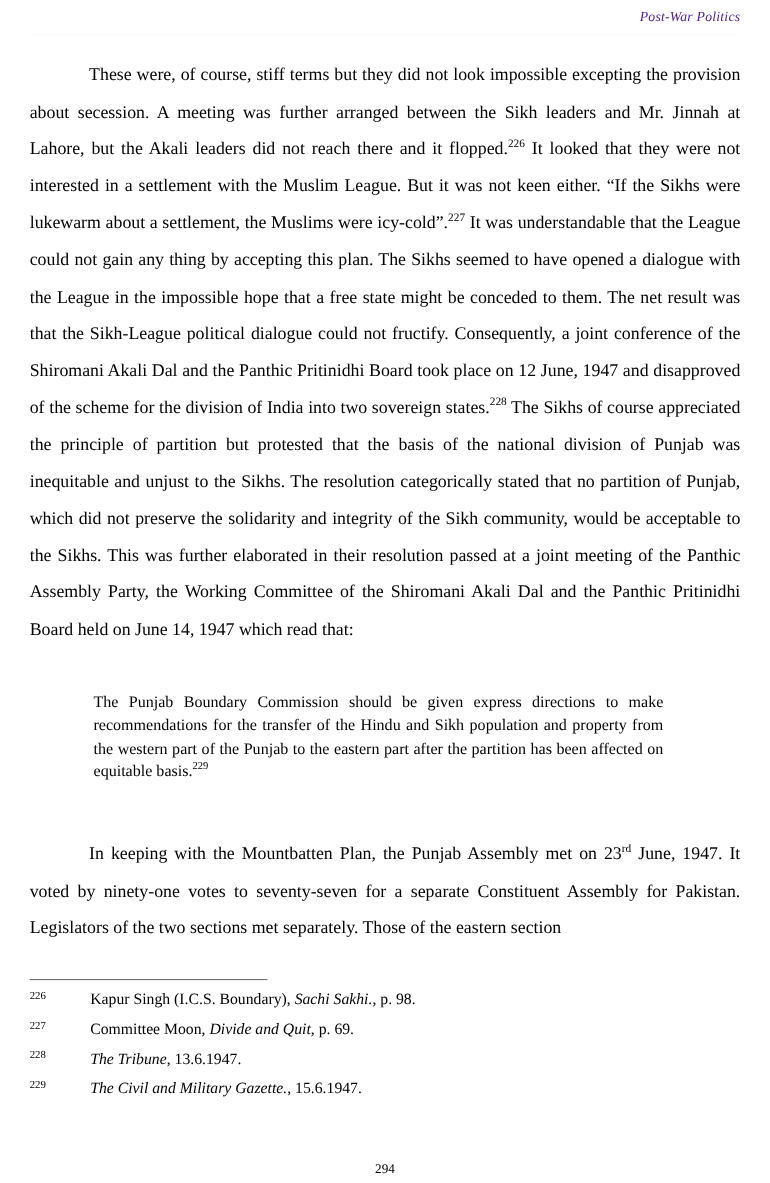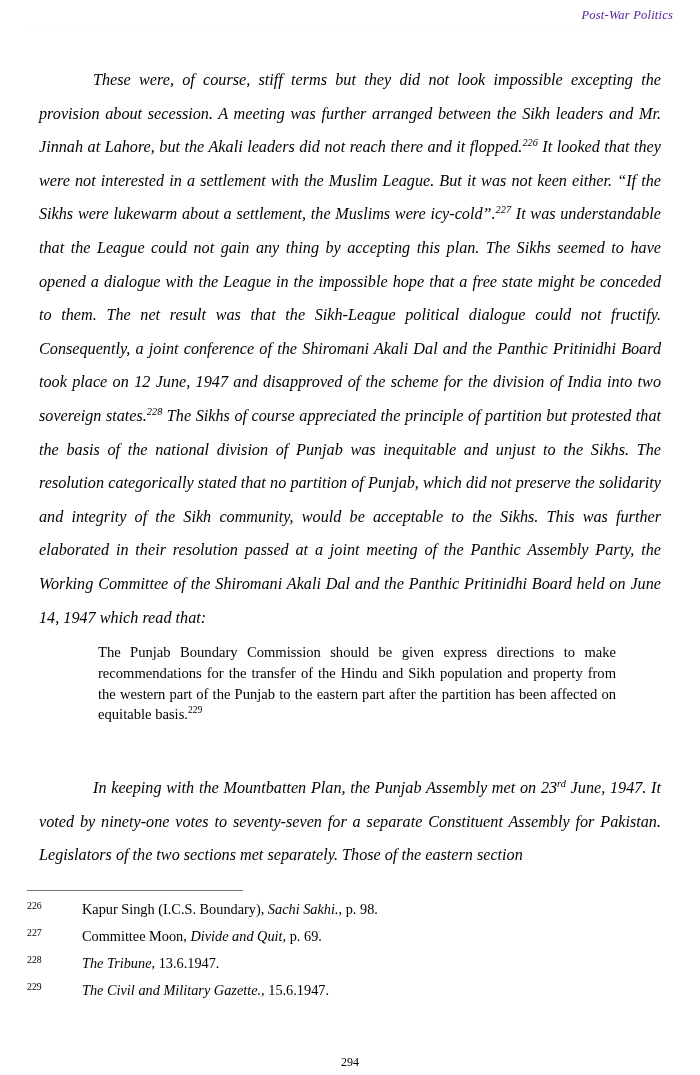--- a/index.html
+++ b/index.html
@@ -38,37 +38,36 @@
     background: #fbfbfb;
   }
   
   .content {
     position: absolute;
     top: 52px;
     left: 27px;
     width: 646px;
   }
   p.body {
-    margin: 12px;
+    margin: 0;
     text-align: justify;
     text-justify: inter-word;
     font-size: 16.2px;
     line-height: 33.6px;
     text-indent: 54px;
     hyphens: none;
-    font-style: italic;
   }
   sup {
     font-size: 10.3px;
     vertical-align: super;
     line-height: 0;
   }
   
   blockquote.quote {
-    margin: 16px;
+    margin: 3px;
     padding: 0;
     position: absolute;
     top: 626px;
     left: 82px;
     width: 518px;
     font-size: 14.6px;
     line-height: 20.8px;
     text-align: justify;
     text-justify: inter-word;
   }

